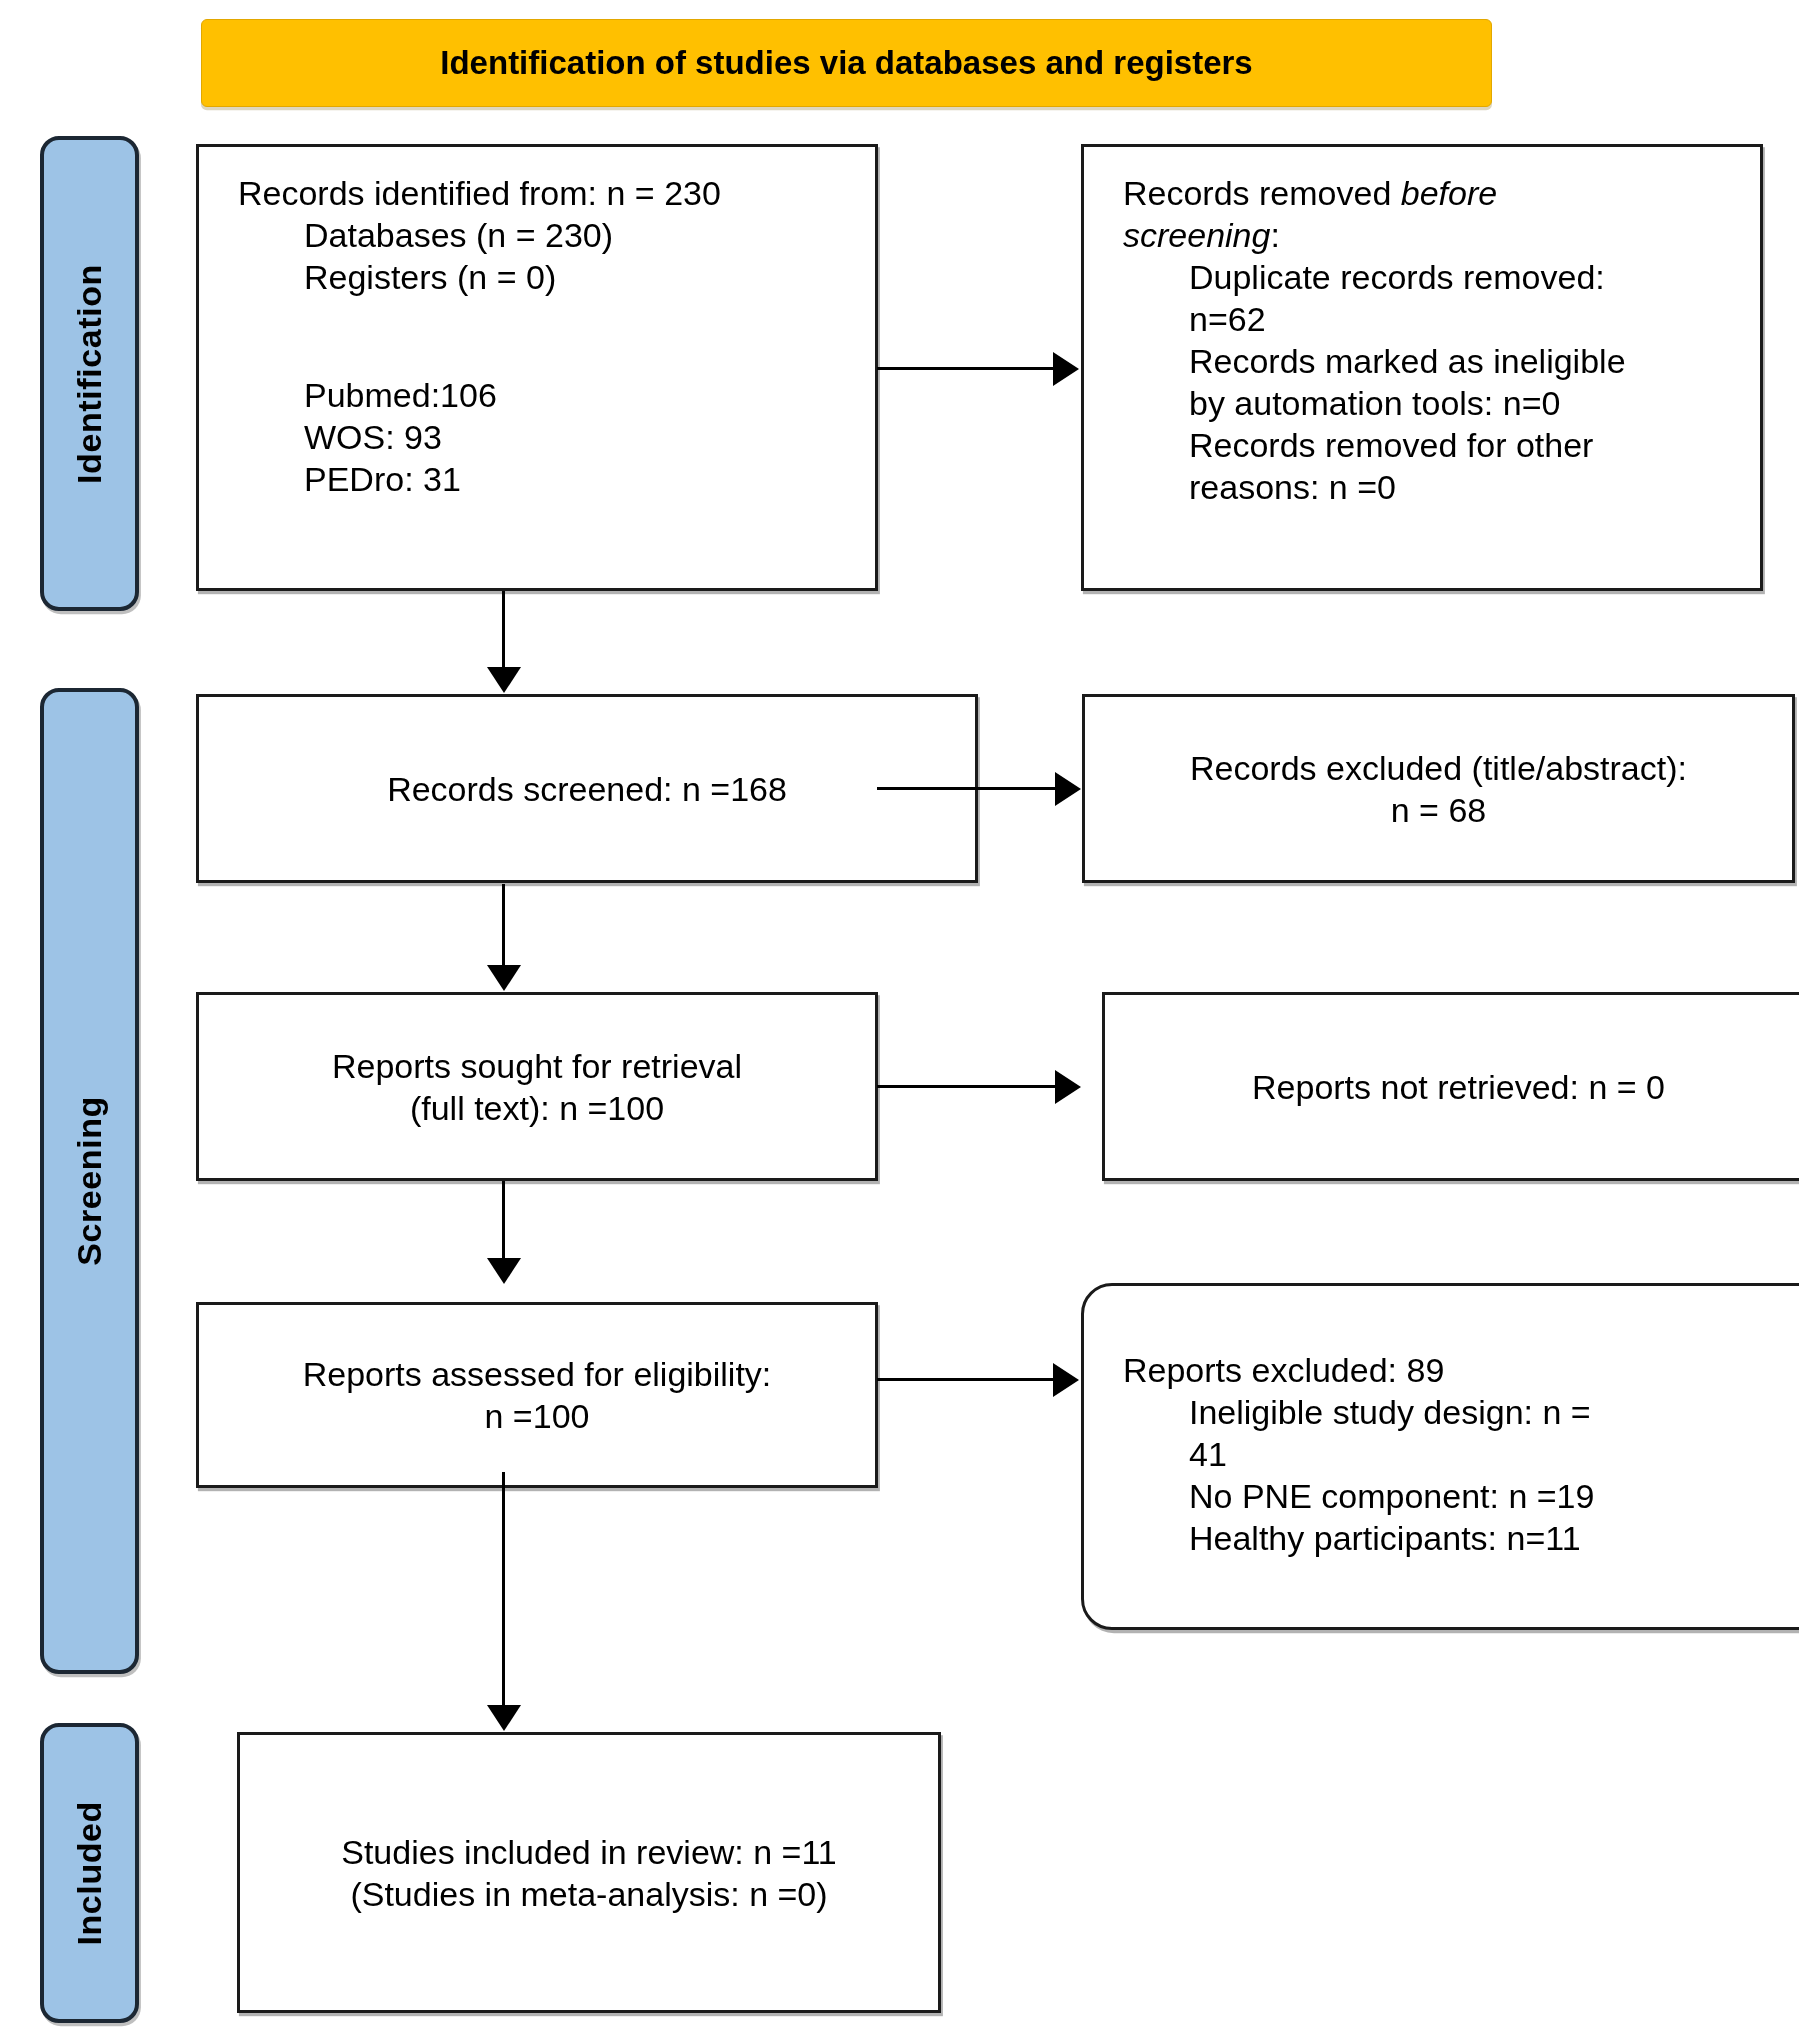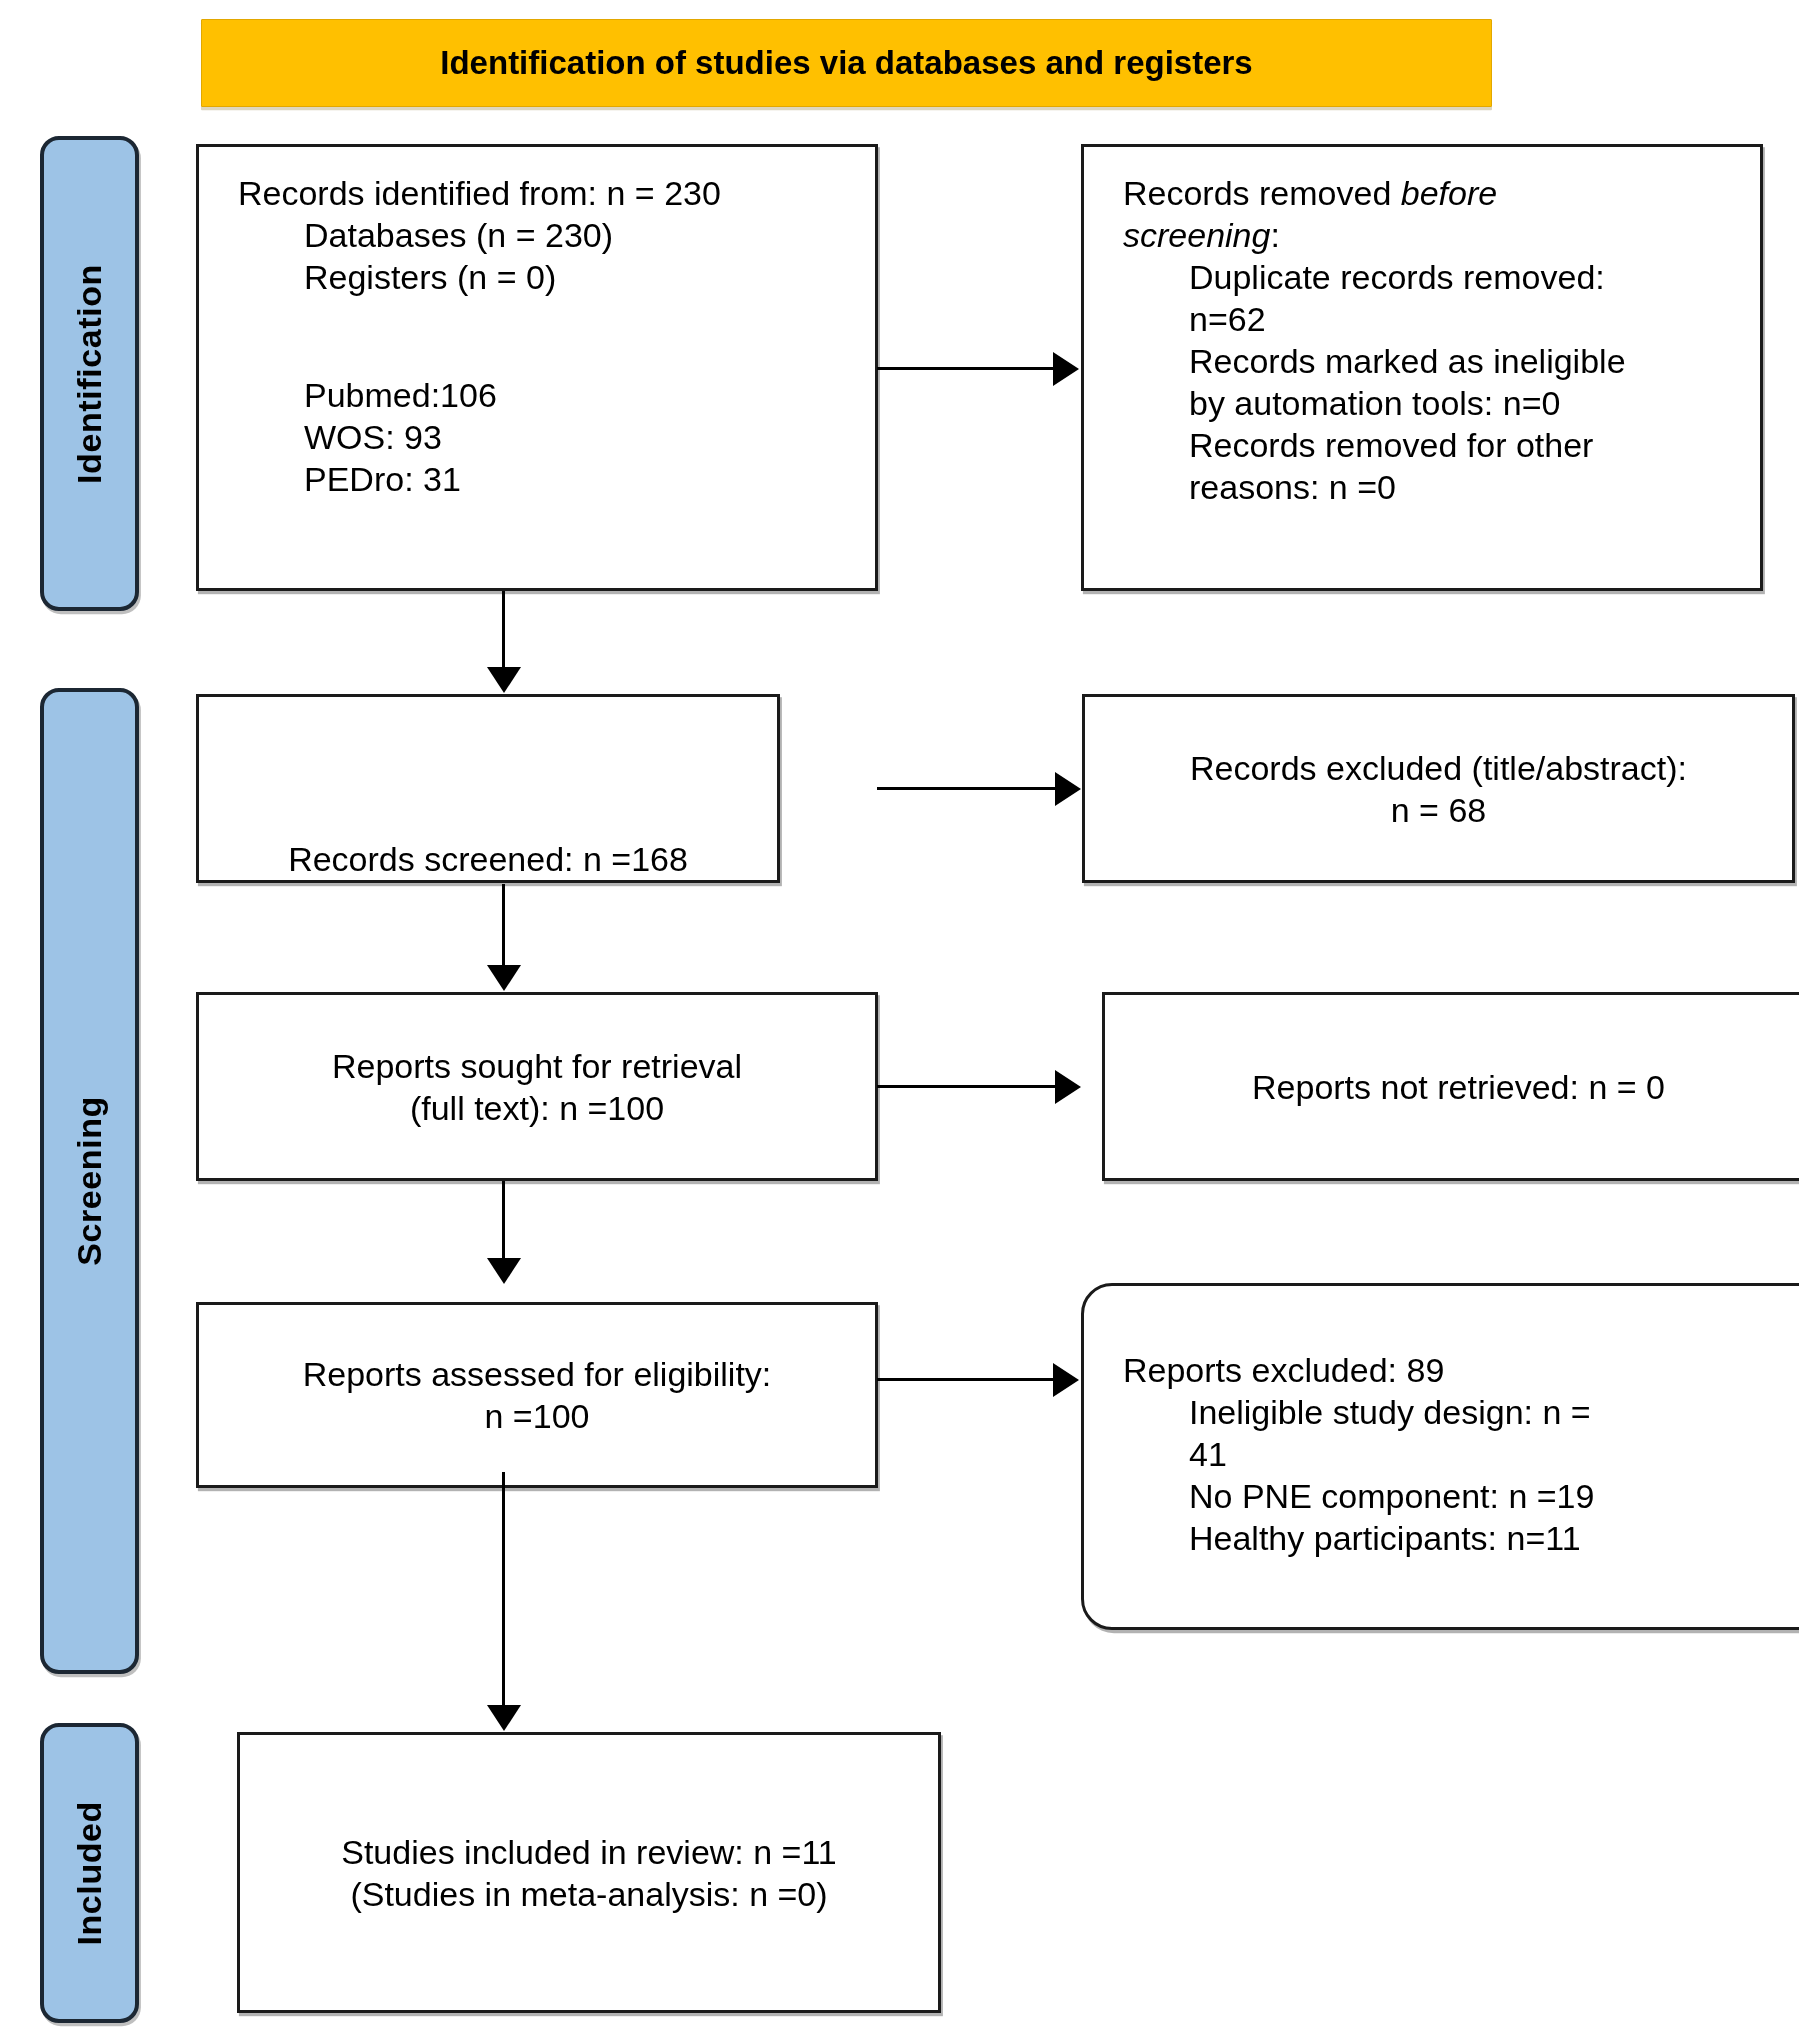--- a/index.html
+++ b/index.html
@@ -7,21 +7,21 @@
     --stage-bg:#9DC3E6;
     --line:#1a1a1a;
   }
   html,body{margin:0;padding:0;background:#ffffff;}
   body{font-family:"Liberation Sans", sans-serif;color:#000;}
   #canvas{position:relative;width:1799px;height:2035px;background:#fff;overflow:hidden;}
 
   .banner{
     position:absolute;left:201px;top:19px;width:1289px;height:86px;
     background:var(--banner-bg);
-    border:1.3px solid #e2a700;border-radius:1px;
+    border:1.3px solid #e2a700;border-radius:6px;
     display:flex;align-items:center;justify-content:center;
     box-shadow:0 3.2px 0 rgba(120,90,0,.25);
   }
   .banner span{font-size:33px;font-weight:bold;}
 
   .stage{
     position:absolute;left:40px;width:91px;
     background:var(--stage-bg);
     border:4.4px solid #1c2733;border-radius:19px;
     display:flex;align-items:center;justify-content:center;
@@ -92,21 +92,21 @@
     <div class="ln"><span>Records removed </span><span class="it">before</span></div>
     <div class="ln"><span class="it">screening</span><span>:</span></div>
     <div class="ln ind">Duplicate records removed:</div>
     <div class="ln ind">n=62</div>
     <div class="ln ind">Records marked as ineligible</div>
     <div class="ln ind">by automation tools: n=0</div>
     <div class="ln ind">Records removed for other</div>
     <div class="ln ind">reasons: n =0</div>
   </div>
 
-  <div class="fbox centered" style="left:196px;top:694px;width:584px;height:189px;justify-content:flex-end;">
+  <div class="fbox centered" style="left:196px;top:694px;width:782px;height:189px;">
     <div class="ln">Records screened: n =168</div>
   </div>
 
   <div class="fbox centered" style="left:1082px;top:694px;width:713px;height:189px;">
     <div class="ln">Records excluded (title/abstract):</div>
     <div class="ln">n = 68</div>
   </div>
 
   <div class="fbox centered" style="left:196px;top:992px;width:682px;height:189px;">
     <div class="ln">Reports sought for retrieval</div>

